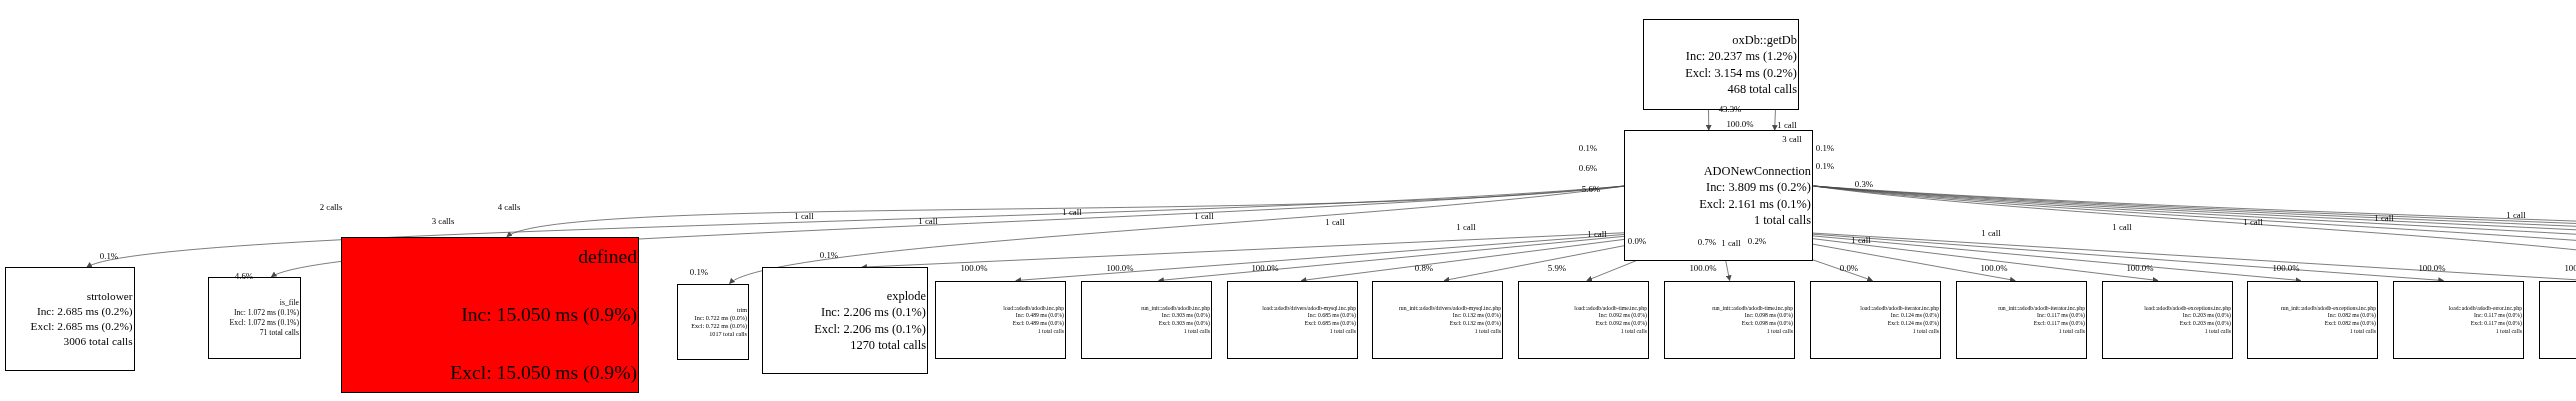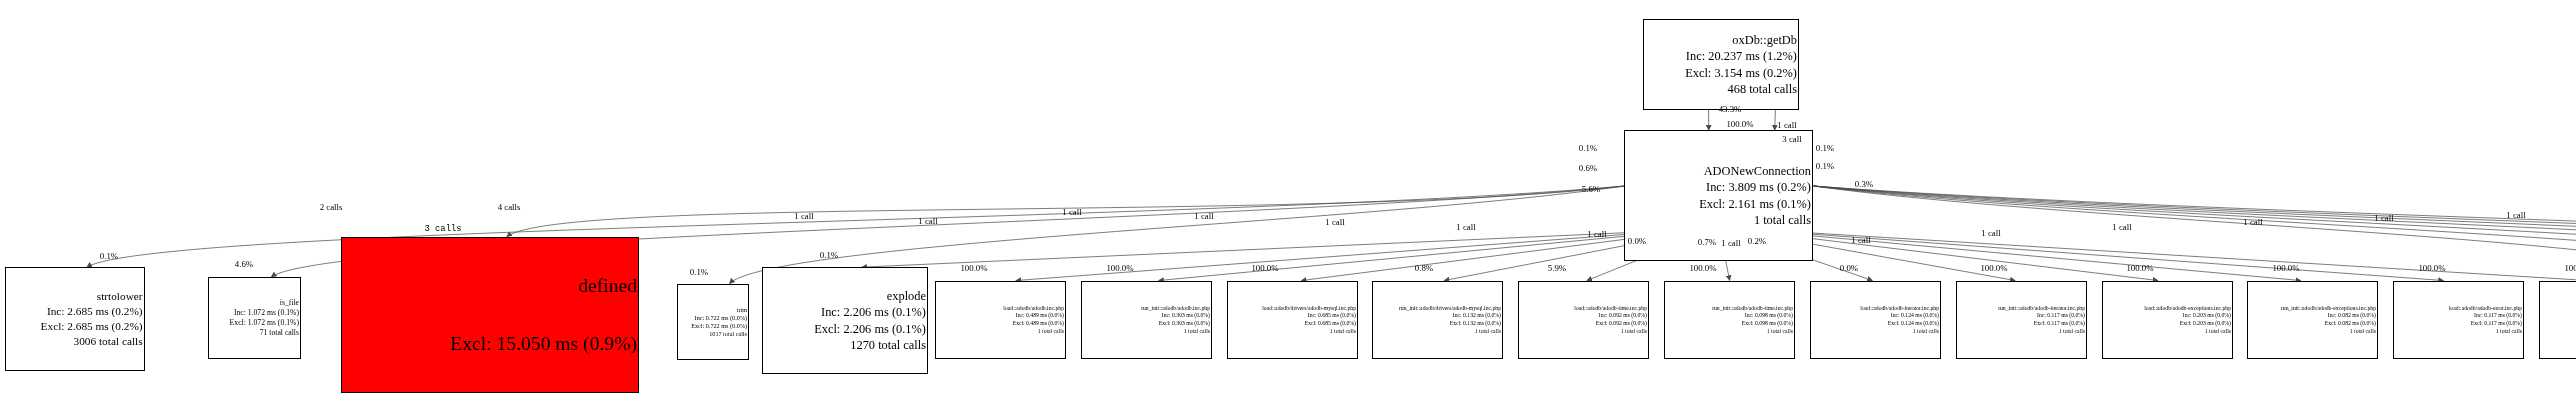--- a/index.html
+++ b/index.html
@@ -58,34 +58,35 @@
         <div class="nl">Inc: 20.237 ms (1.2%)</div>
         <div class="nl">Excl: 3.154 ms (0.2%)</div>
         <div class="nl">468 total calls</div>
       </div>
       <div class="node" style="left: 1624px; top: 130px; width: 189px; height: 131px; font-size: 12.4px; background: rgb(255, 255, 255);">
         <div class="nl">ADONewConnection</div>
         <div class="nl">Inc: 3.809 ms (0.2%)</div>
         <div class="nl">Excl: 2.161 ms (0.1%)</div>
         <div class="nl">1 total calls</div>
       </div>
-      <div class="node" style="left: 4.6px; top: 267px; width: 140px; height: 104px; font-size: 11.3px; background: rgb(255, 255, 255);">
+      <div class="node" style="left: 4.6px; top: 267px; width: 130px; height: 104px; font-size: 11.3px; background: rgb(255, 255, 255);">
         <div class="nl">strtolower</div>
         <div class="nl">Inc: 2.685 ms (0.2%)</div>
         <div class="nl">Excl: 2.685 ms (0.2%)</div>
         <div class="nl">3006 total calls</div>
       </div>
       <div class="node" style="left: 208px; top: 277px; width: 93px; height: 82px; font-size: 7.7px; background: rgb(255, 255, 255);">
         <div class="nl">is_file</div>
         <div class="nl">Inc: 1.072 ms (0.1%)</div>
         <div class="nl">Excl: 1.072 ms (0.1%)</div>
         <div class="nl">71 total calls</div>
       </div>
       <div class="node" style="left: 341px; top: 237px; width: 298px; height: 156px; font-size: 19.6px; background: rgb(255, 0, 0); gap: 32px;">
         <div class="nl">defined</div>
+        <div class="nl">Inc: 15.050 ms (0.9%)</div>
         <div class="nl">Excl: 15.050 ms (0.9%)</div>
       </div>
       <div class="node" style="left: 677px; top: 284px; width: 72px; height: 76px; font-size: 6.2px; background: rgb(255, 255, 255);">
         <div class="nl">trim</div>
         <div class="nl">Inc: 0.722 ms (0.0%)</div>
         <div class="nl">Excl: 0.722 ms (0.0%)</div>
         <div class="nl">1017 total calls</div>
       </div>
       <div class="node" style="left: 762px; top: 267px; width: 166px; height: 107px; font-size: 12.4px; background: rgb(255, 255, 255);">
         <div class="nl">explode</div>
@@ -174,37 +175,37 @@
       <div class="edge-label" style="left: 1588px; top: 148px;">0.1%</div>
       <div class="edge-label" style="left: 1588px; top: 168px;">0.6%</div>
       <div class="edge-label" style="left: 1591px; top: 189px;">5.6%</div>
       <div class="edge-label" style="left: 1825px; top: 148px;">0.1%</div>
       <div class="edge-label" style="left: 1825px; top: 166px;">0.1%</div>
       <div class="edge-label" style="left: 1828px; top: 184px; margin-left: 36px;">0.3%</div>
       <div class="edge-label" style="left: 1637px; top: 241px;">0.0%</div>
       <div class="edge-label" style="left: 1676px; top: 242px; margin-left: 31px;">0.7%</div>
       <div class="edge-label" style="left: 1757px; top: 241px;">0.2%</div>
       <div class="edge-label" style="left: 109px; top: 256px;">0.1%</div>
-      <div class="edge-label" style="left: 244px; top: 264px;">4.6%</div>
+      <div class="edge-label" style="left: 244px; top: 276px;">4.6%</div>
       <div class="edge-label" style="left: 699px; top: 272px;">0.1%</div>
       <div class="edge-label" style="left: 829px; top: 255px;">0.1%</div>
       <div class="edge-label" style="left: 974px; top: 268px;">100.0%</div>
       <div class="edge-label" style="left: 1120px; top: 268px;">100.0%</div>
       <div class="edge-label" style="left: 1265px; top: 268px;">100.0%</div>
       <div class="edge-label" style="left: 1411px; top: 268px; margin-left: 13px;">0.8%</div>
       <div class="edge-label" style="left: 1557px; top: 268px;">5.9%</div>
       <div class="edge-label" style="left: 1703px; top: 268px;">100.0%</div>
       <div class="edge-label" style="left: 1849px; top: 268px;">0.0%</div>
       <div class="edge-label" style="left: 1994px; top: 268px;">100.0%</div>
       <div class="edge-label" style="left: 2140px; top: 268px;">100.0%</div>
       <div class="edge-label" style="left: 2286px; top: 268px;">100.0%</div>
       <div class="edge-label" style="left: 2432px; top: 268px;">100.0%</div>
       <div class="edge-label" style="left: 2578px; top: 268px;">100.0%</div>
       <div class="edge-label" style="left: 331px; top: 207px;">2 calls</div>
-      <div class="edge-label" style="left: 443px; top: 229px; font-family: Liberation Mono, monospace;">3 calls</div>
+      <div class="edge-label" style="left: 443px; top: 221px;">3 calls</div>
       <div class="edge-label" style="left: 509px; top: 207px;">4 calls</div>
       <div class="edge-label" style="left: 804px; top: 216px;">1 call</div>
       <div class="edge-label" style="left: 928px; top: 221px;">1 call</div>
       <div class="edge-label" style="left: 1072px; top: 212px;">1 call</div>
       <div class="edge-label" style="left: 1204px; top: 216px;">1 call</div>
       <div class="edge-label" style="left: 1335px; top: 222px;">1 call</div>
       <div class="edge-label" style="left: 1466px; top: 227px;">1 call</div>
       <div class="edge-label" style="left: 1597px; top: 234px;">1 call</div>
       <div class="edge-label" style="left: 1731px; top: 243px;">1 call</div>
       <div class="edge-label" style="left: 1861px; top: 240px;">1 call</div>

